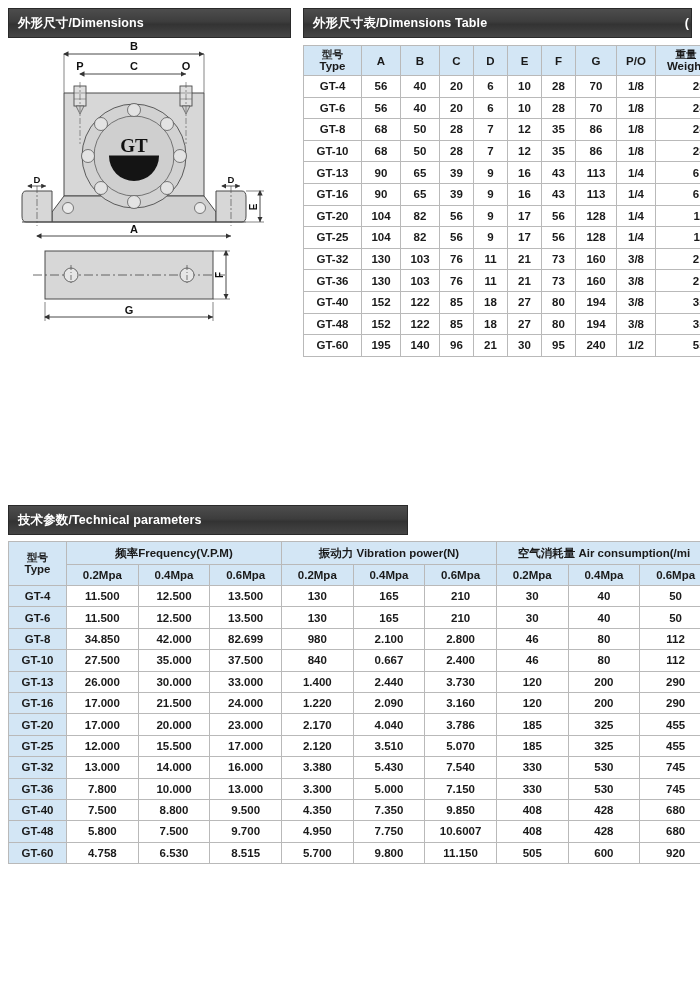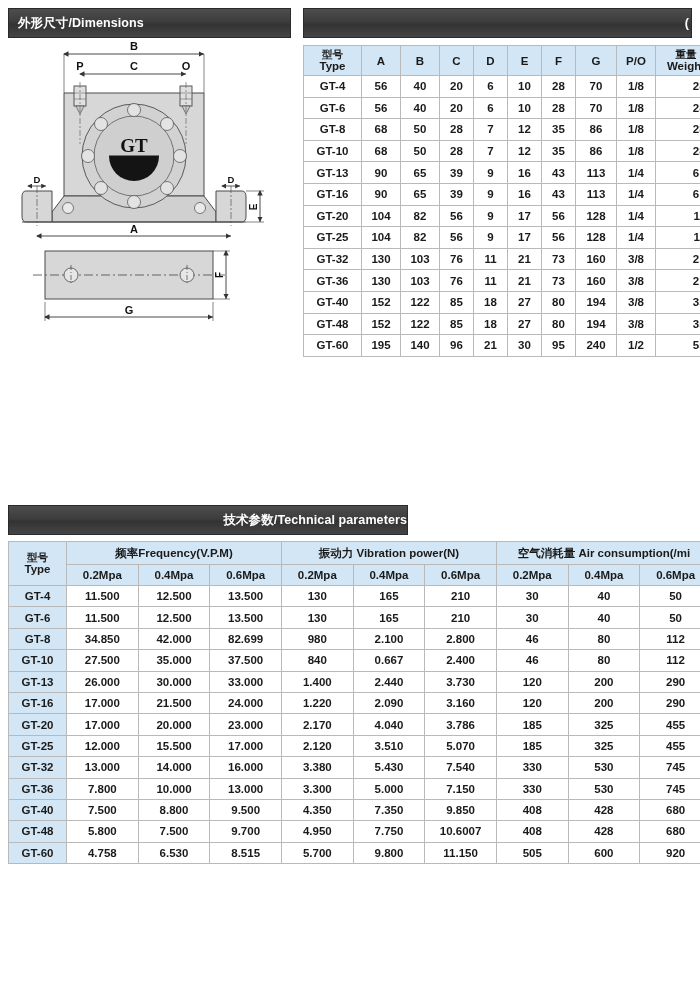--- a/index.html
+++ b/index.html
@@ -38,21 +38,21 @@
   .section-bar .bar-suffix {
     color: #ffffff;
     font-size: 12.5px;
     font-weight: bold;
     margin-left: auto;
     padding-right: 2px;
   }
 
   #bar-dimensions { left: 8px;   top: 8px;  width: 283px; }
   #bar-dim-table  { left: 303px; top: 8px;  width: 389px; }
-  #bar-tech       { left: 8px;   top: 505px; width: 400px; justify-content: flex-end; }
+  #bar-tech       { left: 8px;   top: 505px; width: 400px; }
 
   
   table.dt {
     border-collapse: collapse;
     position: absolute;
     font-size: 11.5px;
     table-layout: fixed;
   }
   table.dt td, table.dt th {
     border: 1px solid #b9b9b9;
@@ -113,20 +113,21 @@
   }
 </style>
 </head>
 <body>
 
 <div class="section-bar" id="bar-dimensions">
   <span class="bar-title">外形尺寸/Dimensions</span>
 </div>
 
 <div class="section-bar" id="bar-dim-table">
+  <span class="bar-title">外形尺寸表/Dimensions Table</span>
   <span class="bar-suffix">(</span>
 </div>
 
 <div id="drawing">
   <svg width="283" height="290" viewBox="0 0 283 290">
     <defs>
       <marker id="ar" markerWidth="7" markerHeight="7" refX="6" refY="3" orient="auto">
         <path d="M0,0 L6,3 L0,6 z" fill="#333"></path>
       </marker>
       <marker id="al" markerWidth="7" markerHeight="7" refX="1" refY="3" orient="auto">

